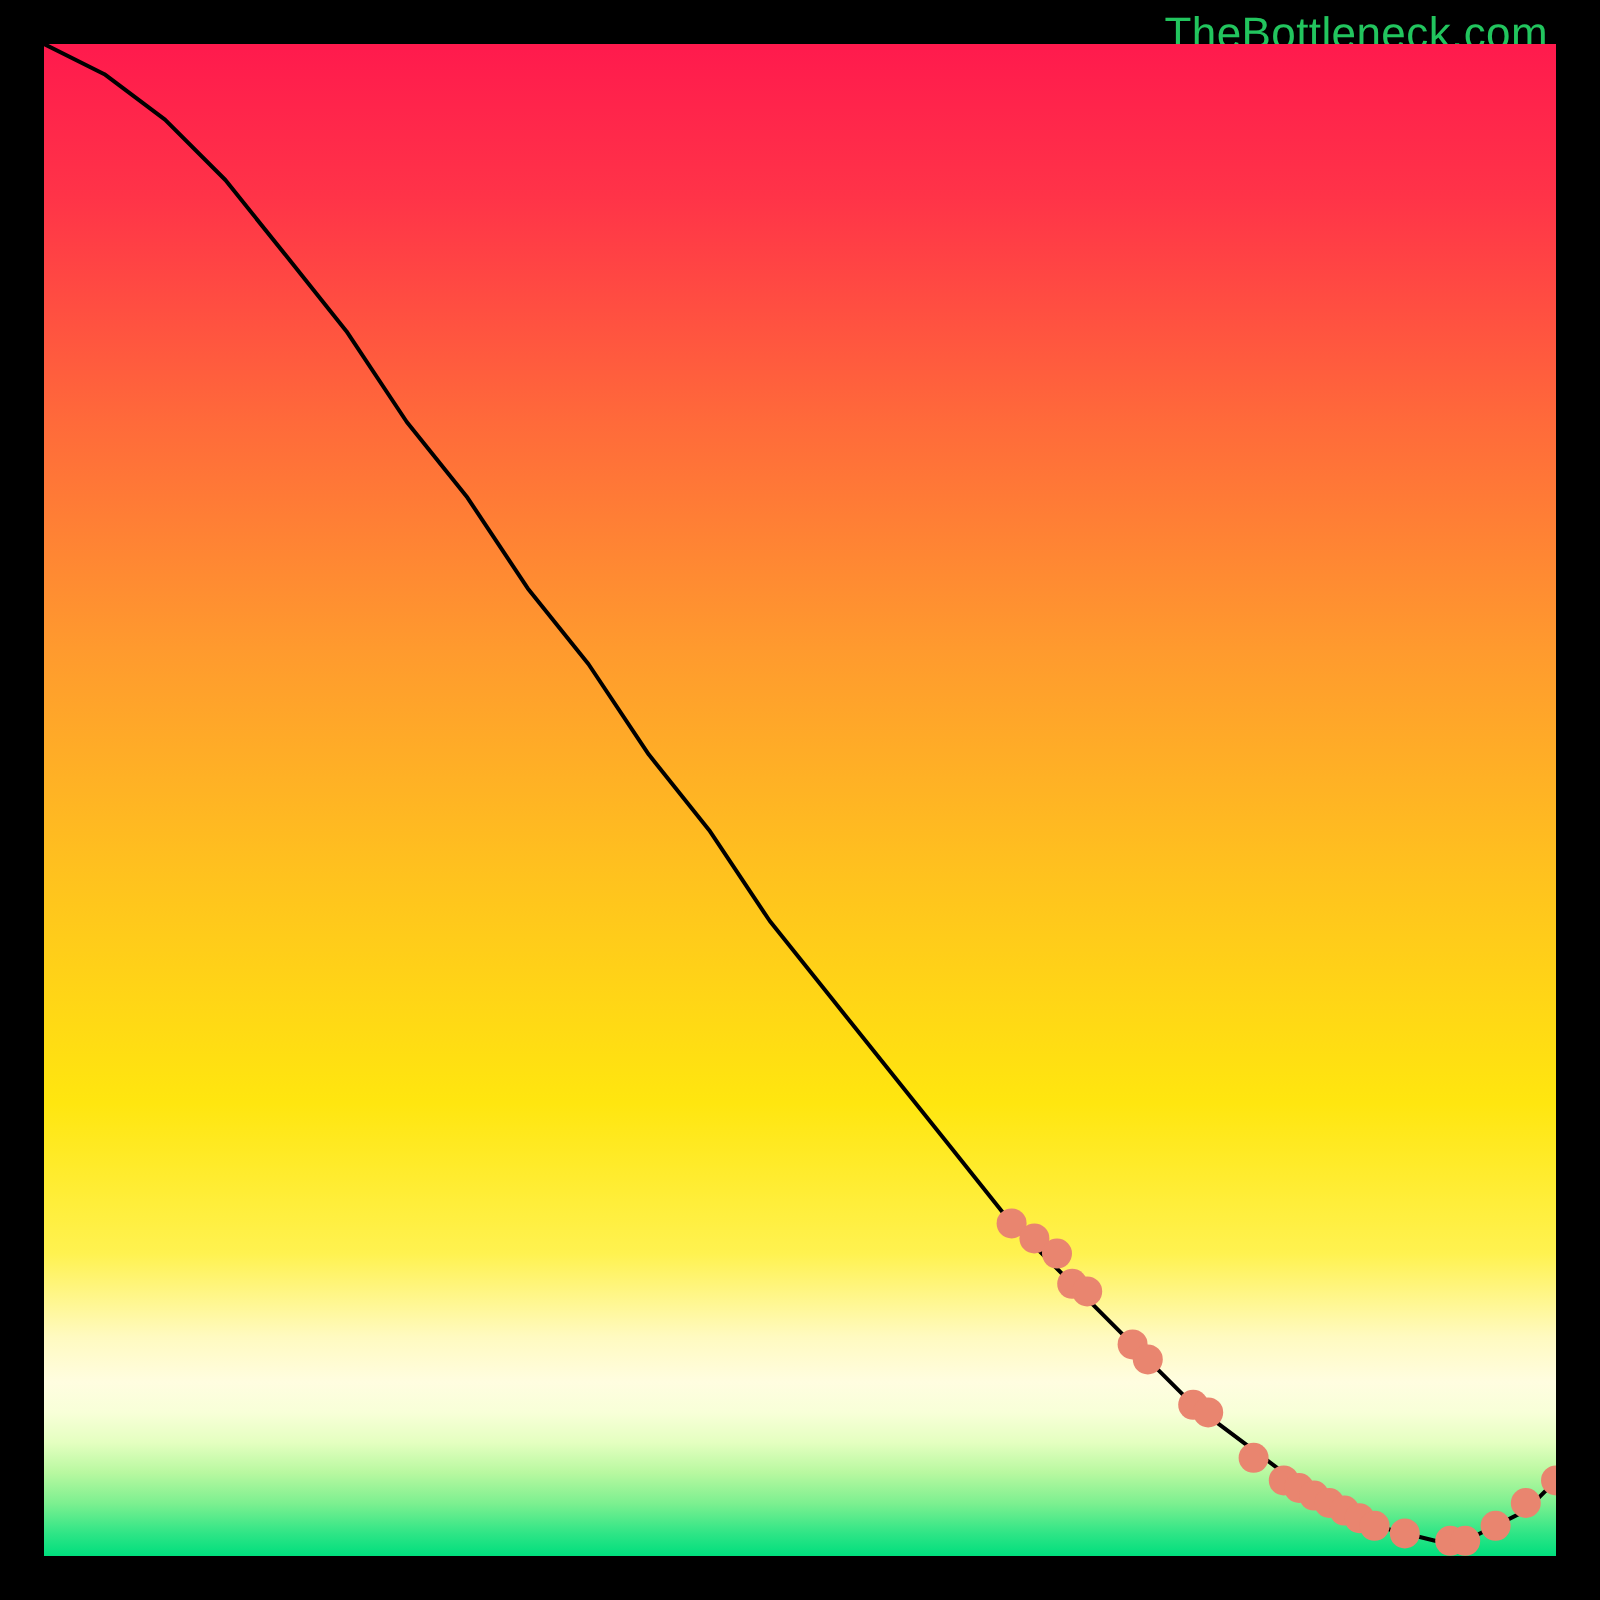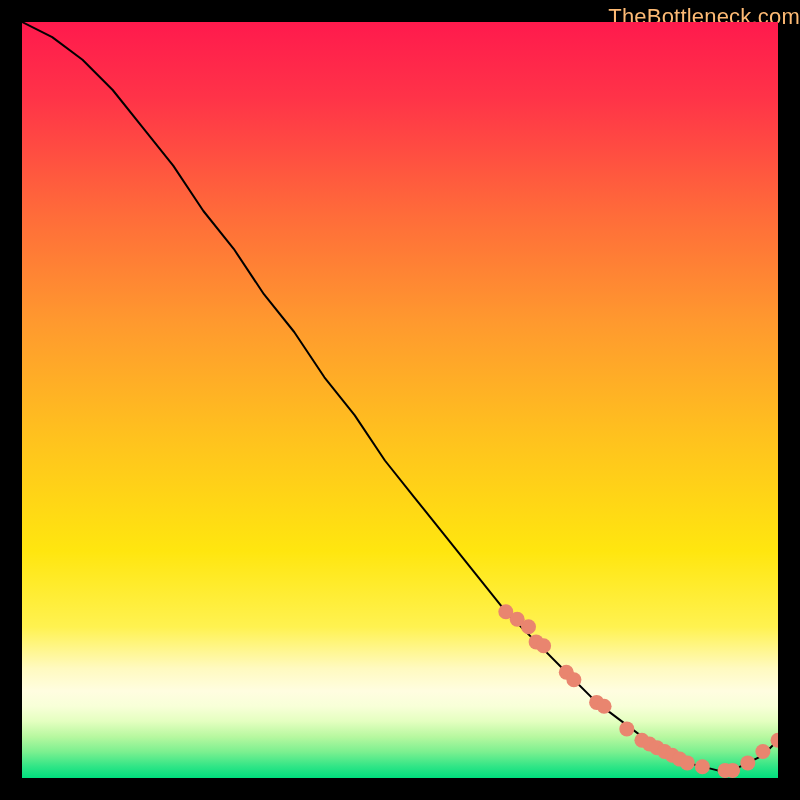--- a/index.html
+++ b/index.html
@@ -12,25 +12,25 @@
   }
   .frame {
     position: relative;
     width: 800px;
     height: 800px;
     background: #000;
   }
   .watermark {
     position: absolute;
     top: 4px;
-    right: 0;
+    right: 26px;
     font-family: Arial, Helvetica, sans-serif;
     font-size: 22px;
     font-weight: 500;
-    color: #fdba74;
+    color: #22c55e;
     letter-spacing: 0.2px;
   }
   .plot-area {
     position: absolute;
     left: 22px;
     top: 22px;
     width: 756px;
     height: 756px;
   }
   .plot-area svg {

